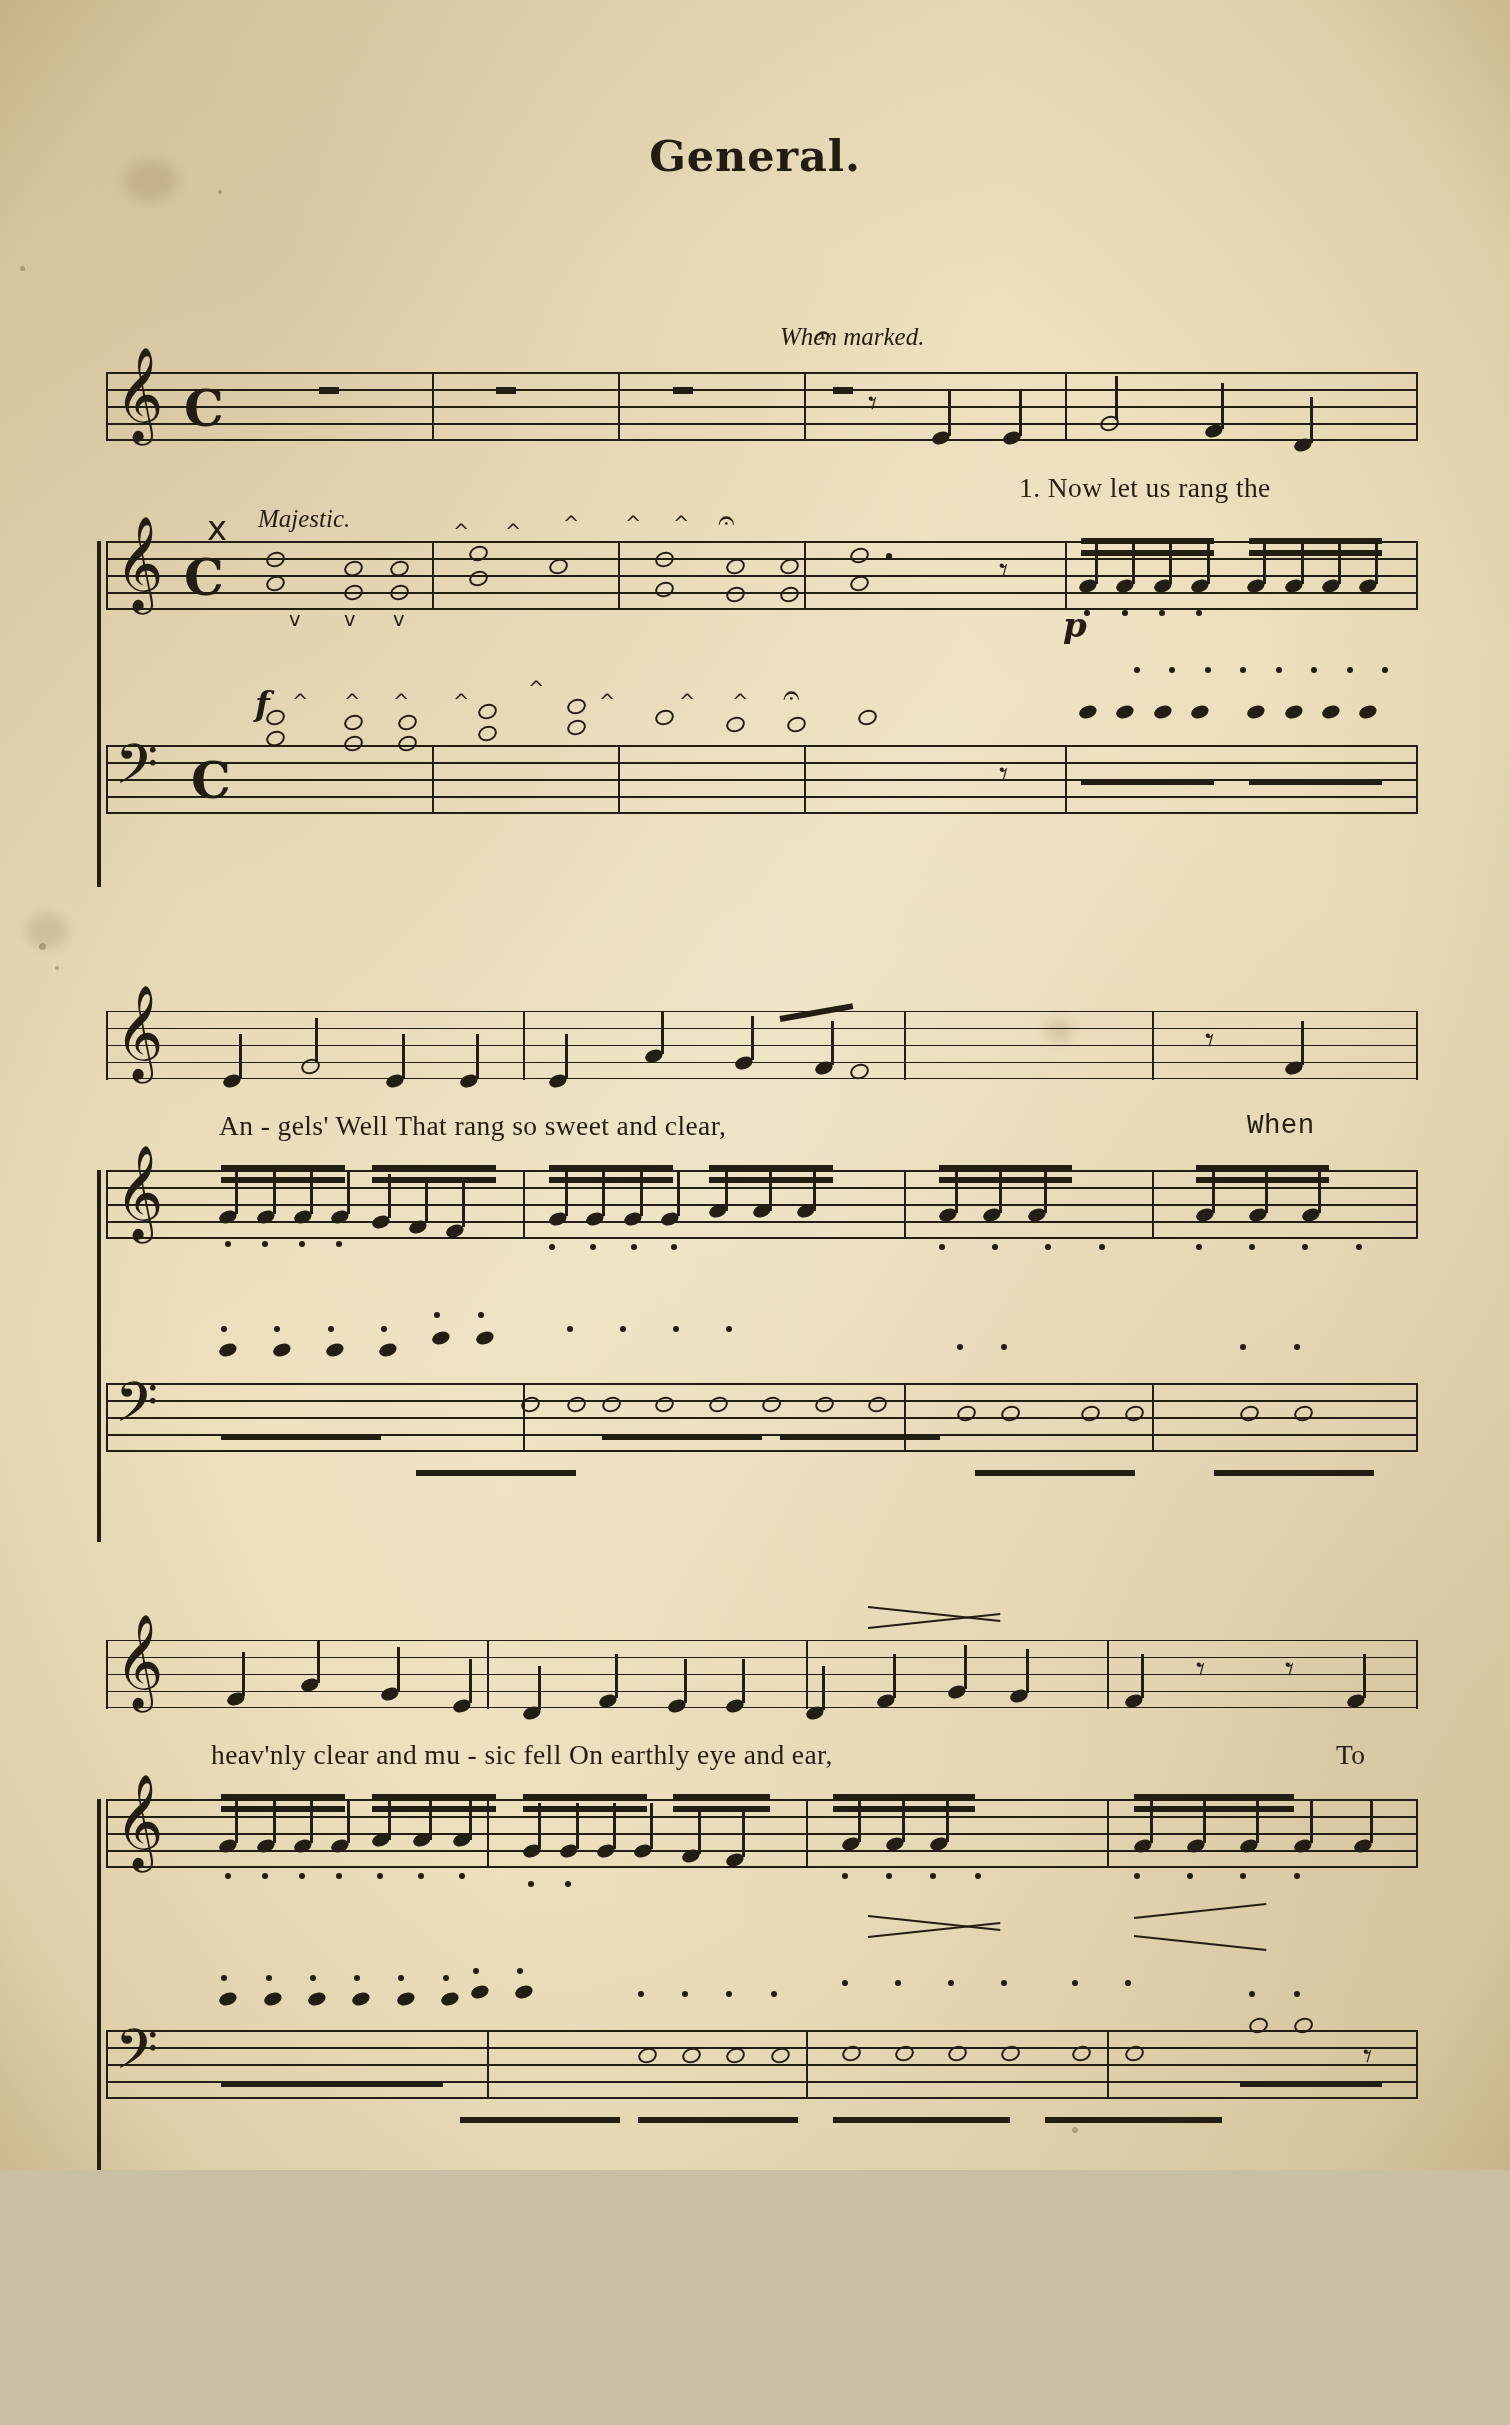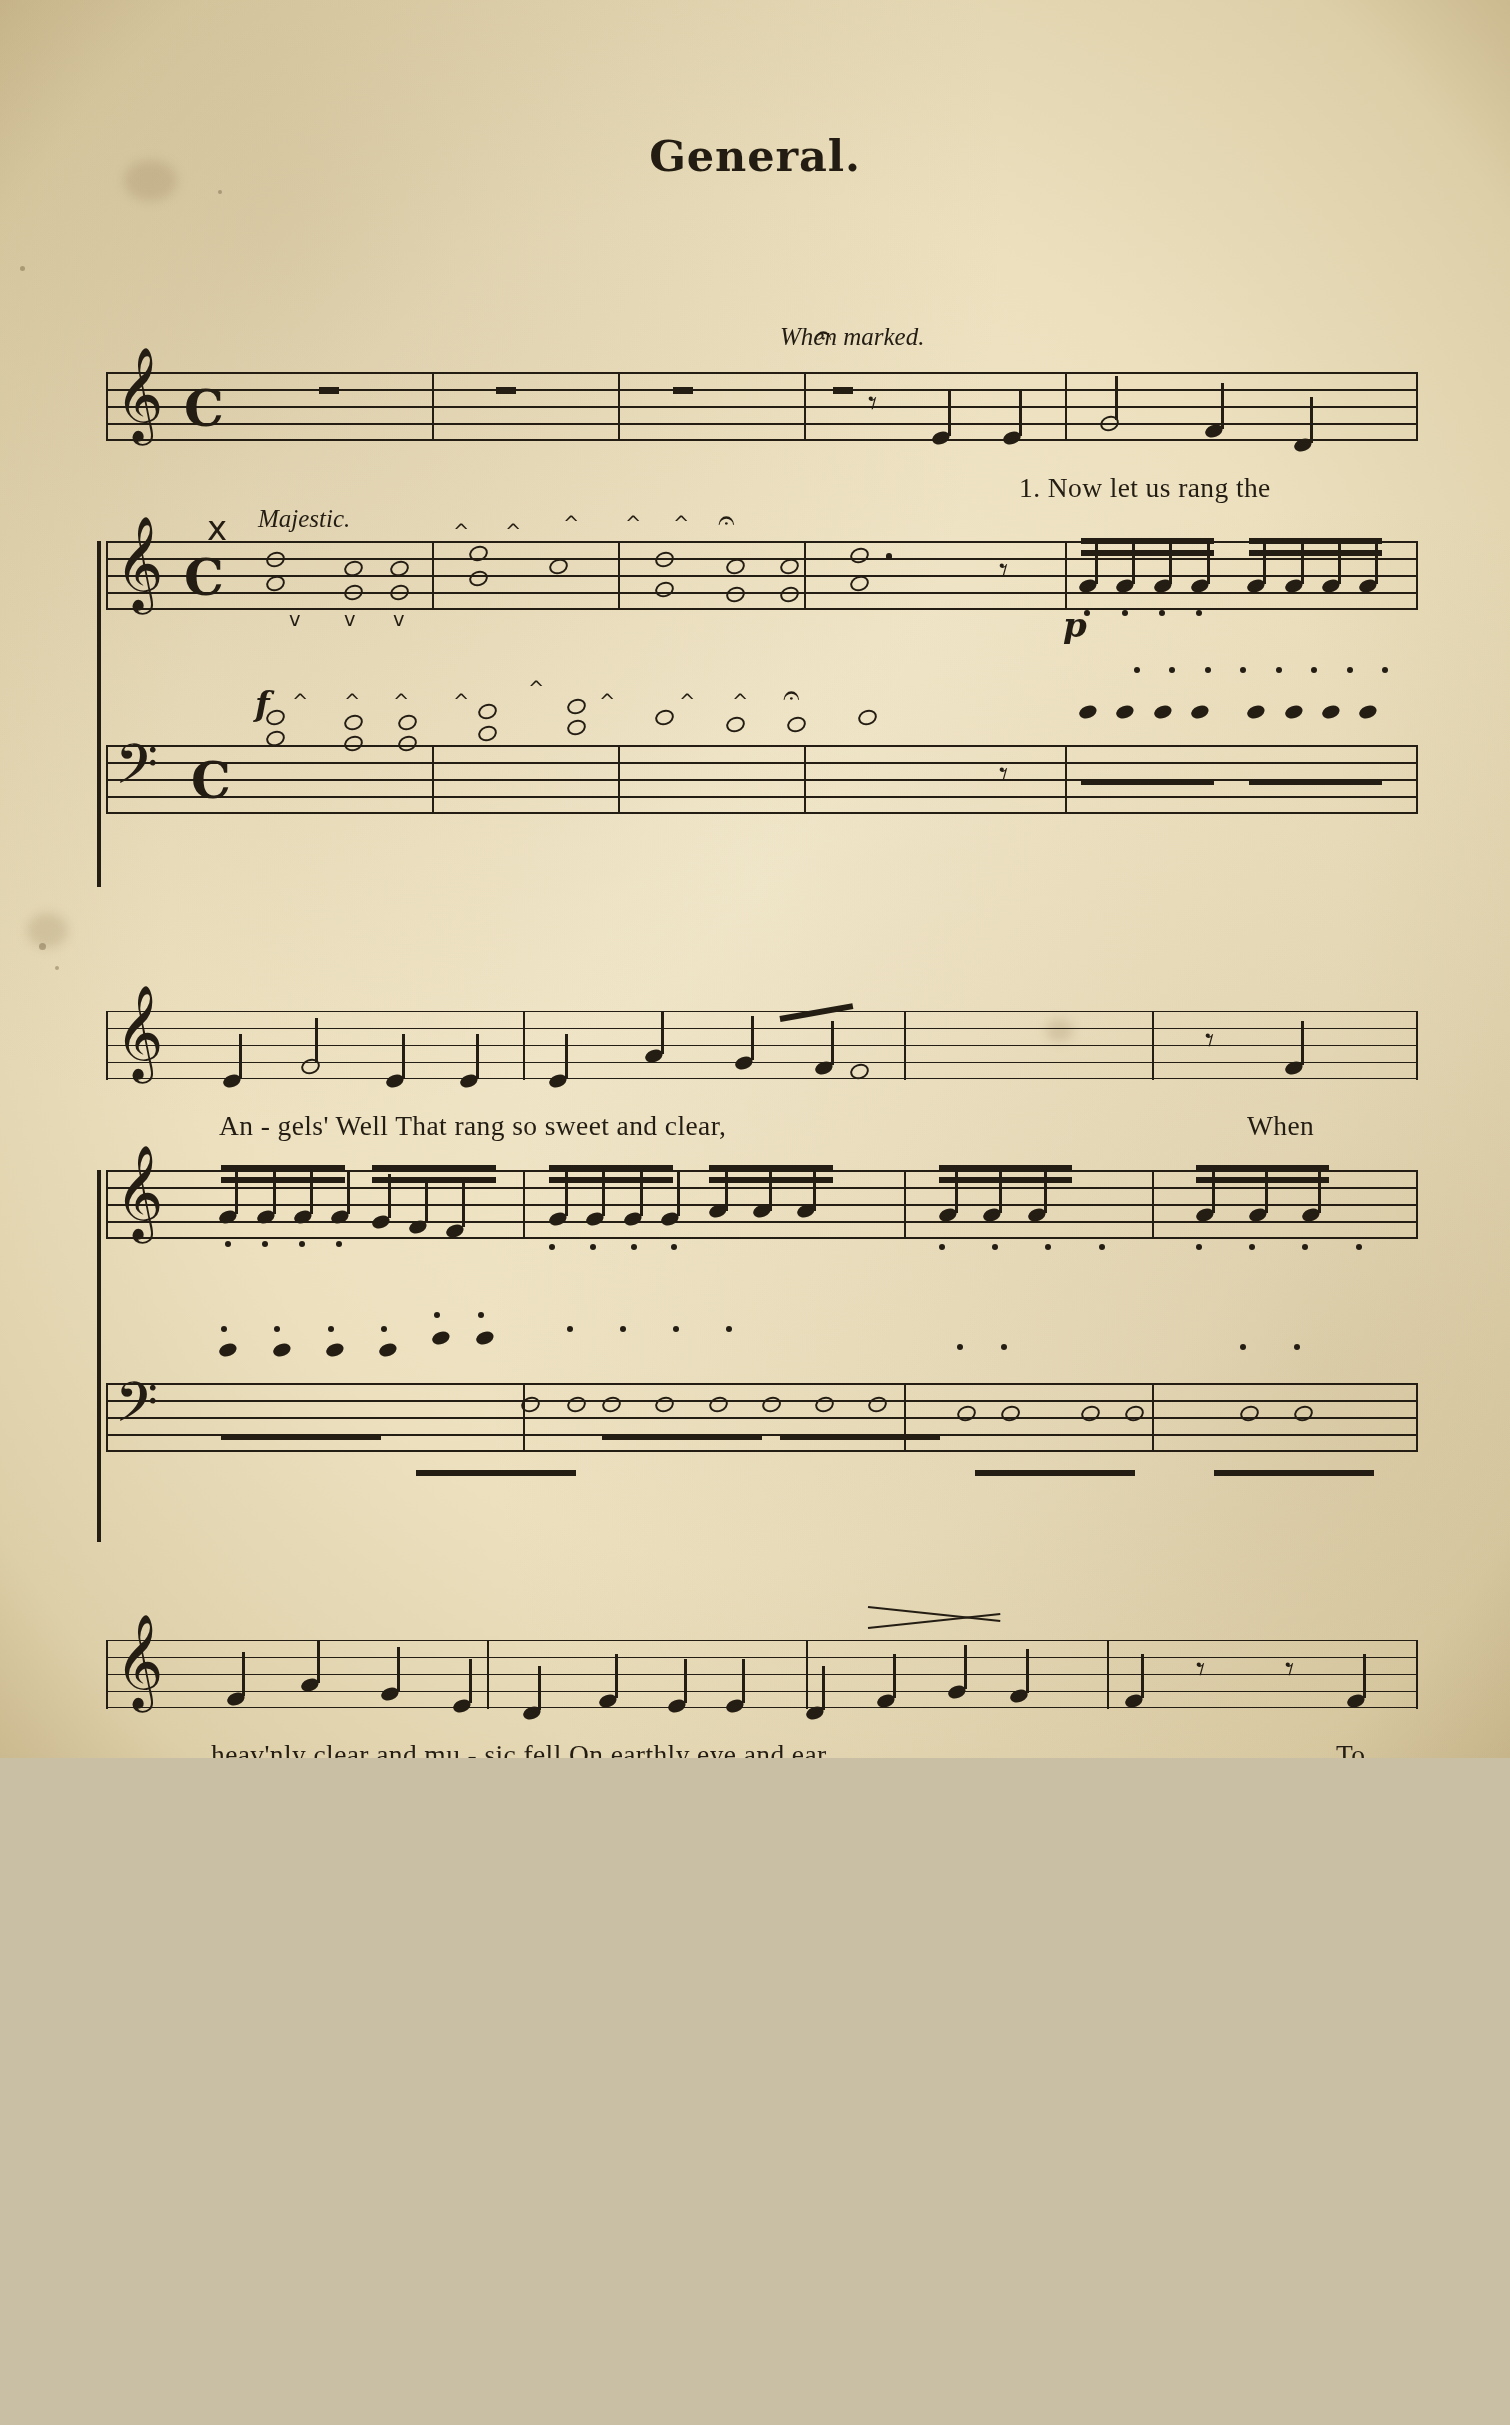--- a/index.html
+++ b/index.html
@@ -6,21 +6,21 @@
     margin: 0;
     padding: 0;
     background: #c9bfa4;
   }
   body {
     font-family: "Liberation Serif", serif;
   }
   .page {
     position: relative;
     width: 1510px;
-    height: 1758px;
+    height: 2170px;
     background:
       radial-gradient(ellipse at 18% 12%, rgba(150,125,80,0.18) 0%, rgba(150,125,80,0) 42%),
       radial-gradient(ellipse at 88% 78%, rgba(150,125,80,0.16) 0%, rgba(150,125,80,0) 45%),
       radial-gradient(ellipse at 50% 50%, #f1e7ca 0%, #ece0bf 55%, #ddcfa8 88%, #cbb98f 100%);
     overflow: hidden;
   }
   
   .speckle {
     position: absolute;
     border-radius: 50%;
@@ -400,21 +400,21 @@
       <div class="nh" style="left:709px;top:51px;"></div>
         <div class="stem" style="left:725px;top:10.6px;height:44px;"></div>
       <div class="beam" style="left:674px;top:5.3px;width:74px;transform:rotate(-10deg);transform-origin:left center;"></div>
       <div class="nh open" style="left:744px;top:53px;"></div>
       <div class="gly" style="left:1099px;top:12.4px;font-size:35px;">𝄾</div>
       <div class="nh" style="left:1179px;top:51px;"></div>
         <div class="stem" style="left:1195px;top:10.6px;height:44px;"></div>
     </div>
 
     <div class="lyric" style="left:113px;top:117px;">An - gels' Well That   rang    so   sweet   and   clear,</div>
-    <div class="lyric" style="left:1141px;top:117px;">When</div>
+    <div class="lyric" style="left:1141px;top:117px;font-family:Liberation Mono, monospace;">When</div>
 
     <div class="leftbar" style="left:-8.9px;top:177px;height:372px;"></div>
 
     <div class="staff" style="top:177px;height:71px;">
       <div class="line" style="top:0px;"></div>
       <div class="line" style="top:17px;"></div>
       <div class="line" style="top:34px;"></div>
       <div class="line" style="top:51px;"></div>
       <div class="line" style="top:67px;"></div>
       <div class="barline" style="left:0px;top:0px;height:69px;"></div>

